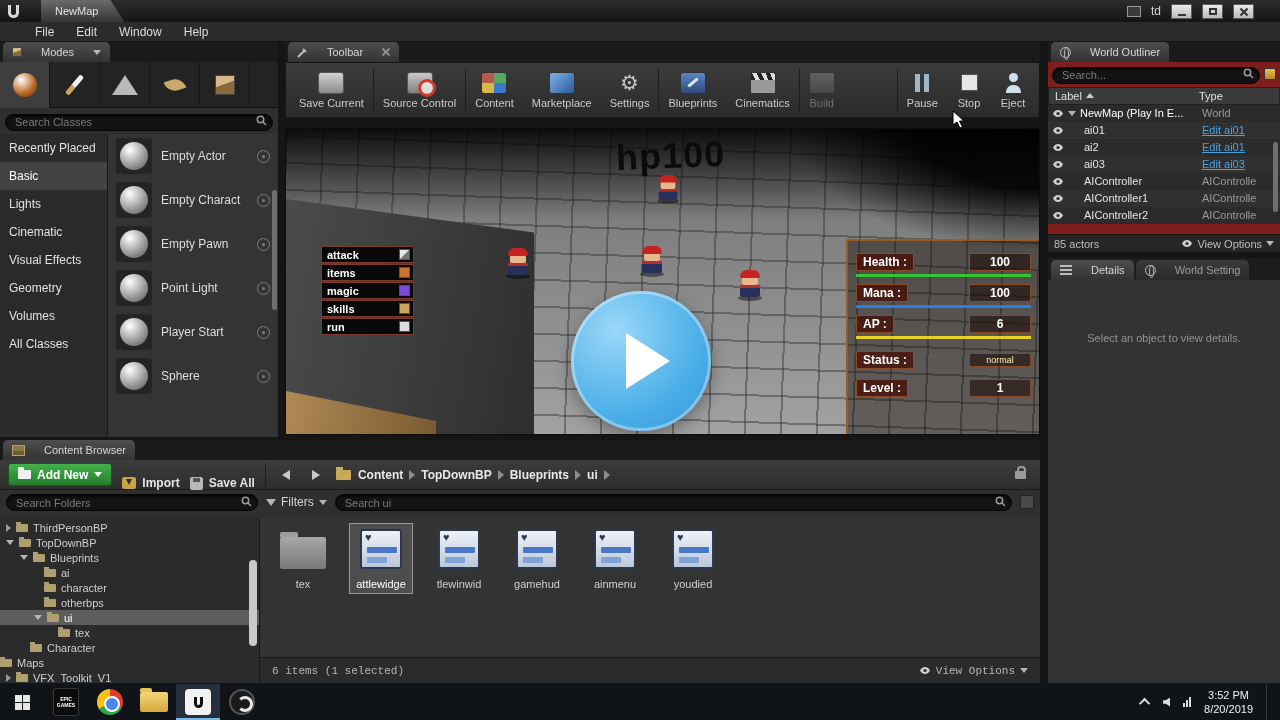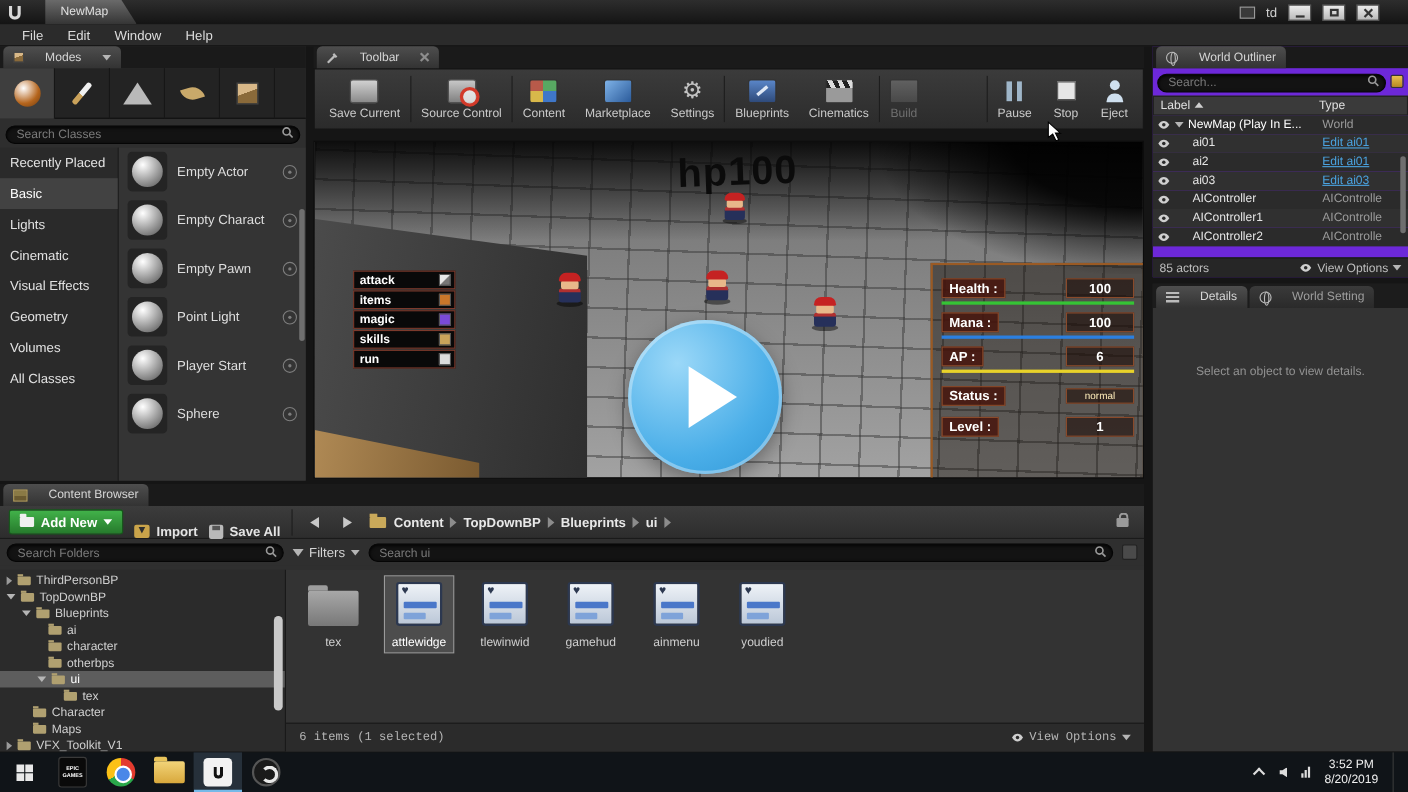--- a/index.html
+++ b/index.html
@@ -42,21 +42,21 @@
   .winbtn { width:21px; height:15px; background:linear-gradient(#ececec,#b9b9b9);
             border:1px solid #5a5a5a; display:flex; align-items:center; justify-content:center; }
   .wb-min { width:8px; height:2px; background:#333; margin-top:7px; }
   .wb-max { width:8px; height:7px; border:2px solid #333; }
   .wb-x { position:relative; width:9px; height:9px; }
   .wb-x::before,.wb-x::after { content:""; position:absolute; left:4px; top:0; width:2px; height:10px; background:#333; }
   .wb-x::before { transform:rotate(45deg);} .wb-x::after { transform:rotate(-45deg);}
 
   
   #menubar { position:absolute; left:0; top:22px; width:1280px; height:20px; background:#2b2b2b;
-             display:flex; align-items:center; padding-left:9px; border-bottom:1px solid #161616;}
+             display:flex; align-items:center; padding-left:24px; border-bottom:1px solid #161616;}
   .menu-item { padding:0 11px; font-size:12px; color:#dcdcdc; }
 
   
   #modes { position:absolute; left:0; top:42px; width:278px; height:395px; background:#2e2e2e; }
   #modes .modebar { height:46px; background:#232323; display:flex; border-bottom:1px solid #101010; }
   .mode-btn { width:50px; height:46px; display:flex; align-items:center; justify-content:center;
               border-right:1px solid #161616; }
   .mode-btn.sel { background:#3e3e3e; }
   .mi-sphere { width:24px; height:24px; border-radius:50%; background:radial-gradient(circle at 35% 30%,#fff,#b5651d 60%,#6a3a10); }
   .mi-brush { width:5px; height:24px; background:linear-gradient(#f0f0f0 55%,#caa25a 55%); transform:rotate(40deg); border-radius:2px; }
@@ -150,21 +150,21 @@
   .stat-bar { height:3px; margin-top:3px; }
   .bar-health { background:#35c435; } .bar-mana { background:#2b7fe0; } .bar-ap { background:#e8d22a; }
   .play-overlay { position:absolute; left:285px; top:162px; width:140px; height:140px; border-radius:50%;
                   background:radial-gradient(circle at 32% 28%, #9bd8f8, #4aaee8 62%, #2f96d6);
                   display:flex; align-items:center; justify-content:center;
                   box-shadow:0 6px 18px rgba(0,0,0,.35), inset 0 0 0 3px rgba(255,255,255,.35); }
   .play-tri { width:0; height:0; border-top:28px solid transparent; border-bottom:28px solid transparent;
               border-left:44px solid #fff; margin-left:14px; }
 
   
-  #outliner { position:absolute; left:1048px; top:42px; width:232px; height:210px; background:#6d28d9; }
+  #outliner { position:absolute; left:1048px; top:42px; width:232px; height:210px; background:#7f1d1d; }
   #outliner .searchrow { display:flex; align-items:center; gap:4px; padding:3px 4px; }
   .amber-ic { width:12px; height:12px; background:linear-gradient(#e8c050,#b78a20); border-radius:2px; border:1px solid #333;}
   .o-head { height:18px; background:#3a3a3a; border:1px solid #202020; display:flex; align-items:center;
             font-size:11px; color:#e0e0e0; padding:0 6px; gap:4px; }
   .o-head .type-h { margin-left:auto; width:74px; }
   .o-row { height:17px; display:flex; align-items:center; gap:4px; padding:0 4px; font-size:11px; }
   .o-row:nth-child(odd) { background:#2b2b2b; } .o-row:nth-child(even){ background:#303030; }
   .o-label { color:#e4e4e4; white-space:nowrap; overflow:hidden; }
   .o-type { margin-left:auto; width:74px; color:#9a9a9a; white-space:nowrap; overflow:hidden; flex-shrink:0;}
   .o-type.link { color:#4aa3e0; text-decoration:underline; }
@@ -784,21 +784,21 @@
             <span>ui</span>
           </div>
         <div class="t-item" style="padding-left:58px">
             <div class="fold"></div>
             <span>tex</span>
           </div>
         <div class="t-item" style="padding-left:30px">
             <div class="fold"></div>
             <span>Character</span>
           </div>
-        <div class="t-item" style="padding-left:30px">
+        <div class="t-item" style="">
             <div class="fold"></div>
             <span>Maps</span>
           </div>
         <div class="t-item" style="padding-left:6px">
             <div class="tri-r"></div>
             <div class="fold"></div>
             <span>VFX_Toolkit_V1</span>
           </div>
         <div class="tree-scroll"></div>
       </div>

